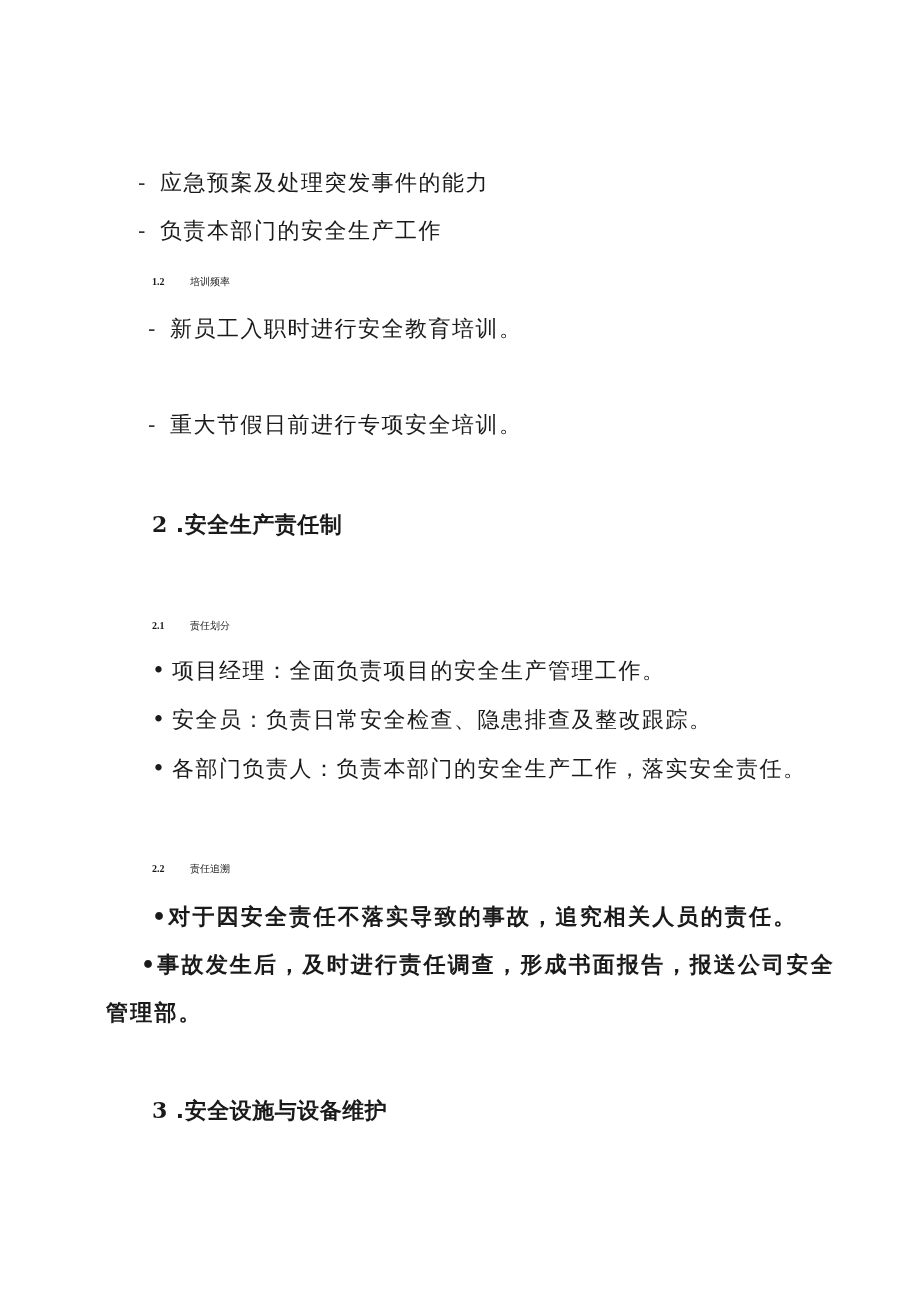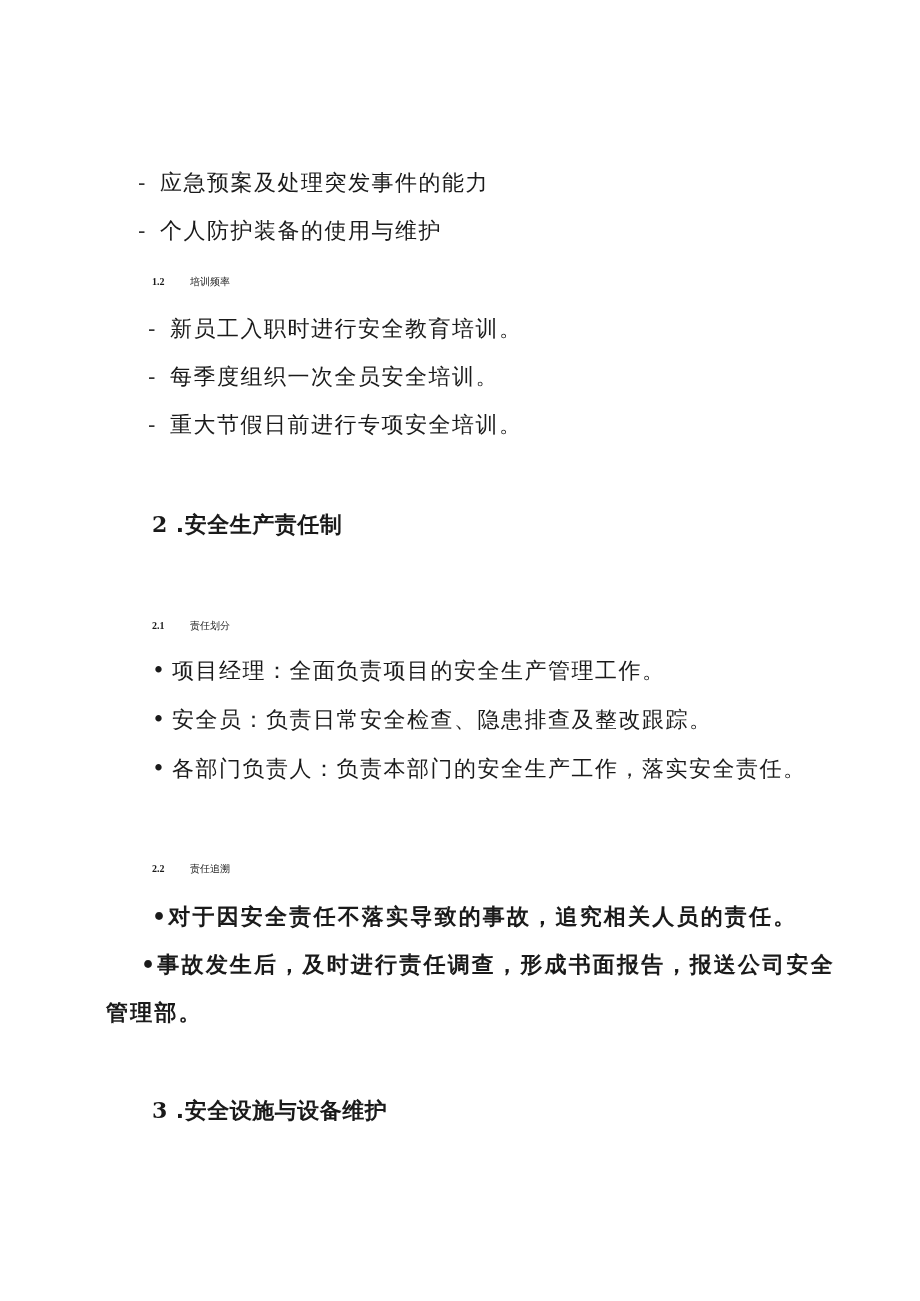--- a/index.html
+++ b/index.html
@@ -73,32 +73,29 @@
   </style>
 </head>
 <body>
 
 <div class="page">
 
   <div class="line dash-item" style="left:138px; top:172px;">
     <span class="marker">-</span><span>应急预案及处理突发事件的能力</span>
   </div>
   <div class="line dash-item" style="left:138px; top:220px;">
-    <span class="marker">-</span><span>个人防护装备的使用与维护</span>
+    <span class="marker">-</span><span>负责本部门的安全生产工作</span>
   </div>
 
   <div class="line subhead" style="left:152px; top:277px;">
     <span class="num">1.2</span><span>培训频率</span>
   </div>
 
   <div class="line dash-item" style="left:148px; top:318px;">
     <span class="marker">-</span><span>新员工入职时进行安全教育培训。</span>
-  </div>
-  <div class="line dash-item" style="left:148px; top:366px;">
-    <span class="marker">-</span><span>每季度组织一次全员安全培训。</span>
   </div>
   <div class="line dash-item" style="left:148px; top:414px;">
     <span class="marker">-</span><span>重大节假日前进行专项安全培训。</span>
   </div>
 
   <div class="line section-title" style="left:152px; top:513px;">
     <span class="num">2</span><span>.</span><span>安全生产责任制</span>
   </div>
 
   <div class="line subhead" style="left:152px; top:621px;">

